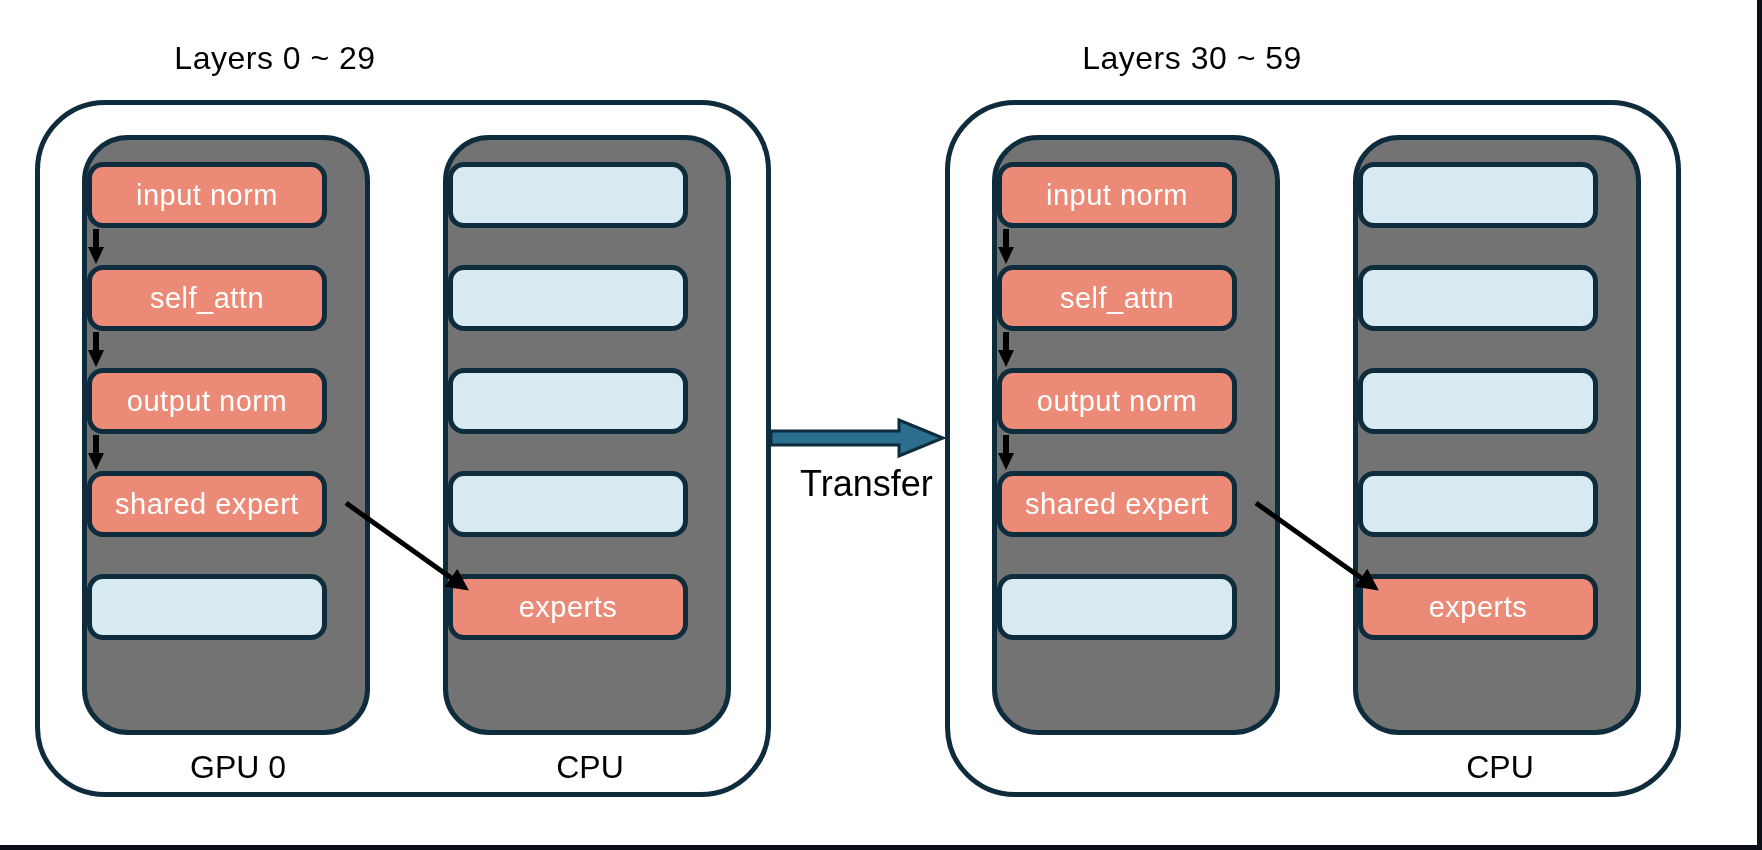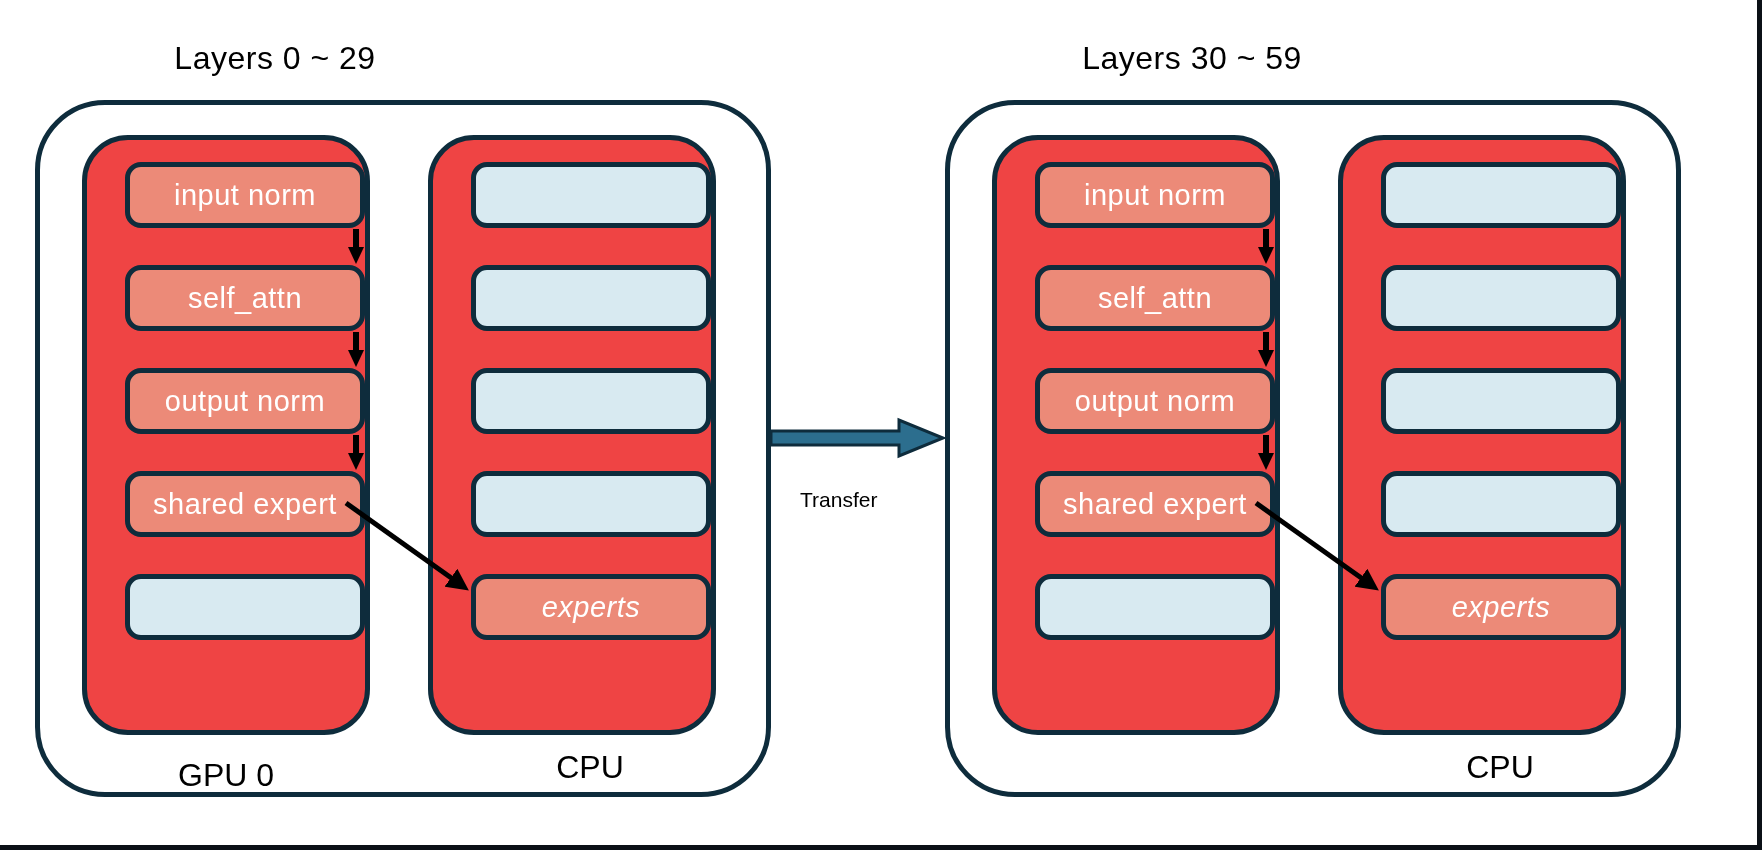--- a/index.html
+++ b/index.html
@@ -25,55 +25,55 @@
 
   .group{
     position:absolute;top:100px;width:736px;height:697px;
     border:5px solid var(--outline);border-radius:70px;background:#fff;
   }
   .g1{left:35px;}
   .g2{left:945px;}
 
   .column{
     position:absolute;top:30px;width:288px;height:600px;
-    border:5px solid var(--outline);border-radius:46px;background:#ef4444;
-    display:flex;flex-direction:column;align-items:flex-end;padding-top:22px;
+    border:5px solid var(--outline);border-radius:46px;background:#737373;
+    display:flex;flex-direction:column;align-items:flex-start;padding-top:22px;
   }
   .col-gpu{left:42px;}
-  .col-cpu{left:388px;font-style:italic;}
+  .col-cpu{left:403px;}
 
   .box{
     width:240px;height:66px;flex:0 0 66px;
     border:5px solid var(--outline);border-radius:16px;
     display:flex;align-items:center;justify-content:center;
     font-size:29px;letter-spacing:.5px;
   }
   .module{background:var(--module);color:var(--text-on-module);}
   .empty{background:var(--empty);}
 
   .vgap{height:37px;flex:0 0 37px;display:flex;align-items:center;justify-content:center;}
   .arr-line{stroke:#000;stroke-width:6;}
   .arr-head{fill:#000;stroke:none;}
 
   .col-label{
     position:absolute;top:636px;width:288px;height:52px;
     display:flex;align-items:center;justify-content:center;
     font-size:32px;color:var(--label-text);
   }
-  .lbl-gpu{left:42px;margin-top:8px;}
+  .lbl-gpu{left:54px;}
   .lbl-cpu{left:406px;}
 
   .diag{position:absolute;left:0;top:0;pointer-events:none;}
   .diag-line{stroke:#000;stroke-width:5;}
 
   .transfer-arrow{position:absolute;left:769px;top:416px;}
   .transfer-poly{fill:var(--transfer-arrow);stroke:var(--outline);stroke-width:3;stroke-linejoin:miter;}
   .transfer-label{
-    position:absolute;left:800px;top:480px;width:200px;
-    font-size:21px;line-height:40px;color:var(--label-text);
+    position:absolute;left:800px;top:464px;width:200px;
+    font-size:36px;line-height:40px;color:var(--label-text);
   }
 
   .edge-bottom{position:absolute;left:0;right:0;bottom:0;height:5px;background:var(--edge-line);}
   .edge-right{position:absolute;top:0;bottom:0;right:0;width:5px;background:var(--edge-line);}
 </style>
 </head>
 <body>
 
 <div class="canvas">
 

